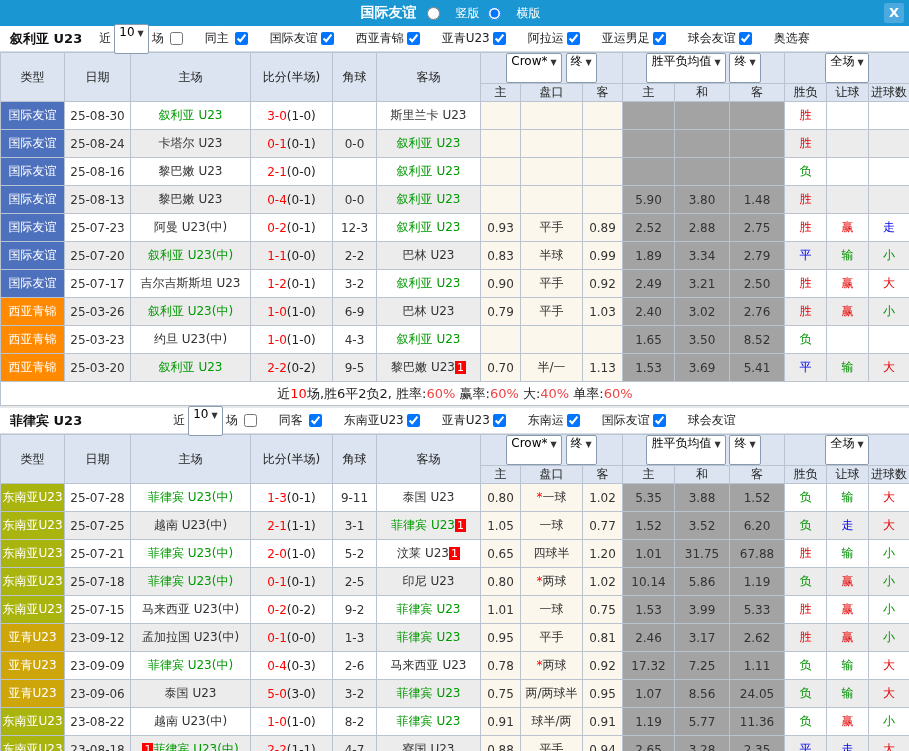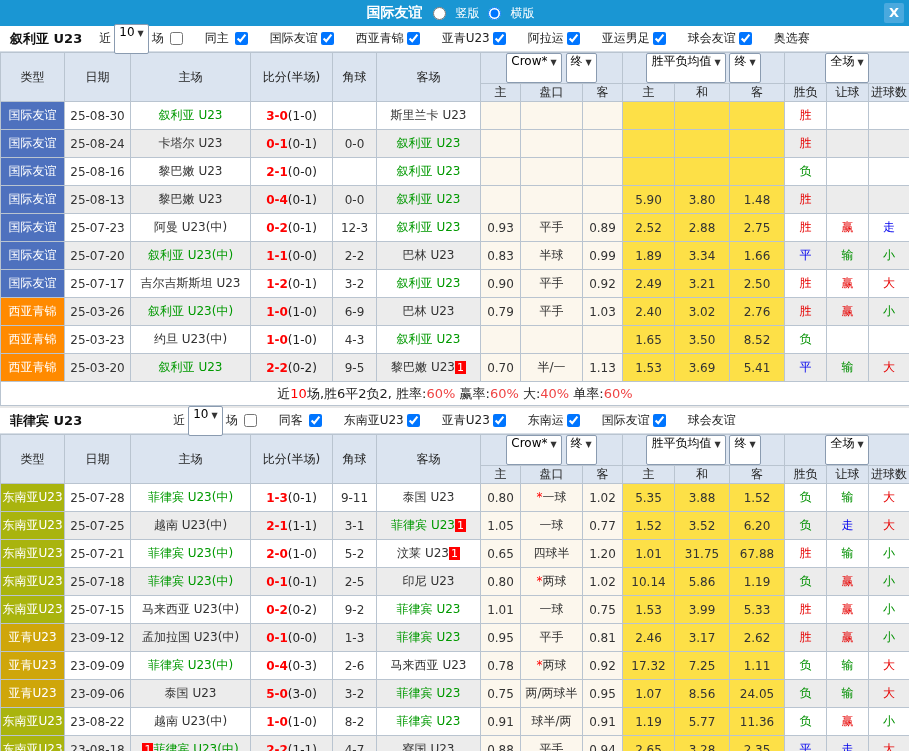--- a/index.html
+++ b/index.html
@@ -4,21 +4,21 @@
 <style>
   * { margin:0; padding:0; box-sizing:border-box; }
   html,body { width:909px; height:751px; overflow:hidden; background:#fff;
     font-family:"DejaVu Sans","Liberation Sans",sans-serif; font-size:12px; color:#222; }
 
   
   .topbar { position:relative; height:26px; background:#1a96d3; display:flex;
     align-items:center; justify-content:center; }
   .topbar .title { color:#fff; font-weight:bold; font-size:14px; margin-right:10px; }
   .topbar label { color:#fff; font-size:12px; margin-right:8px; display:inline-flex;
-    align-items:center; gap:10px; cursor:pointer; }
+    align-items:center; gap:16px; cursor:pointer; }
   .topbar input { vertical-align:middle; }
   .close { position:absolute; right:5px; top:3px; width:20px; height:20px;
     background:#4aa9de; color:#fff; font-weight:bold; font-size:13px; text-align:center;
     line-height:20px; cursor:pointer; border-radius:2px; }
 
   
   .filterbar { position:relative; height:26px; display:flex; align-items:center;
     justify-content:center; background:#fff; border-bottom:1px solid #d7dee6; }
   .team { position:absolute; left:10px; font-size:13px; font-weight:bold; color:#111; }
   .filters { display:flex; align-items:center; gap:3px; white-space:nowrap; }
@@ -30,25 +30,25 @@
 
   
   table { width:909px; border-collapse:collapse; table-layout:fixed; }
   th, td { border:1px solid #b9c4d0; text-align:center; overflow:hidden;
     white-space:nowrap; font-size:12px; }
   thead th { background:#dbe4f0; color:#222; font-weight:normal; }
   thead tr.h1 th { height:21px; }
   thead tr.h2 th { height:17px; }
   tbody td { height:28px; color:#333; }
   tbody td.crow { background:#fcf7ed; }
-  tbody td.avg  { background:#fde047; }
+  tbody td.avg  { background:#a3a3a3; }
   tbody tr.even td:not(.crow):not(.avg):not(.type) { background:#ececec; }
   td.type { color:#fff; }
   .t-self { color:#090; }
-  .ft { color:#f00;font-weight:bold; }
+  .ft { color:#f00; }
   .ht { color:#222; }
   .badge { display:inline-block; background:#f00; color:#fff; font-size:11px;
     line-height:13px; padding:0 2px; vertical-align:middle; }
   .star { color:#f00; }
   .rc-r { color:#e60000; } .rc-b { color:#0000ee; } .rc-g { color:#009000; }
   tfoot td { height:24px; font-size:13px; color:#222; background:#fff; }
   .sum-r { color:#f00; } .sum-b { color:#ef4444; } .sum-k { color:#222; }
   .gap { height:2px; background:#e8e8e8; }
 </style>
 </head>
@@ -243,21 +243,21 @@
           <td>25-07-20</td>
           <td><span class="t-self">叙利亚 U23(中)</span></td>
           <td><span class="ft">1-1</span><span class="ht">(0-0)</span></td>
           <td>2-2</td>
           <td><span class="">巴林 U23</span></td>
           <td class="crow">0.83</td>
           <td class="crow">半球</td>
           <td class="crow">0.99</td>
           <td class="avg">1.89</td>
           <td class="avg">3.34</td>
-          <td class="avg">1.66</td>
+          <td class="avg">2.79</td>
           <td class="rc-b">平</td>
           <td class="rc-g">输</td>
           <td class="rc-g">小</td>
         </tr>
         <tr>
           <td class="type" style="background: rgb(78, 113, 190);">国际友谊</td>
           <td>25-07-17</td>
           <td><span class="">吉尔吉斯斯坦 U23</span></td>
           <td><span class="ft">1-2</span><span class="ht">(0-1)</span></td>
           <td>3-2</td>

